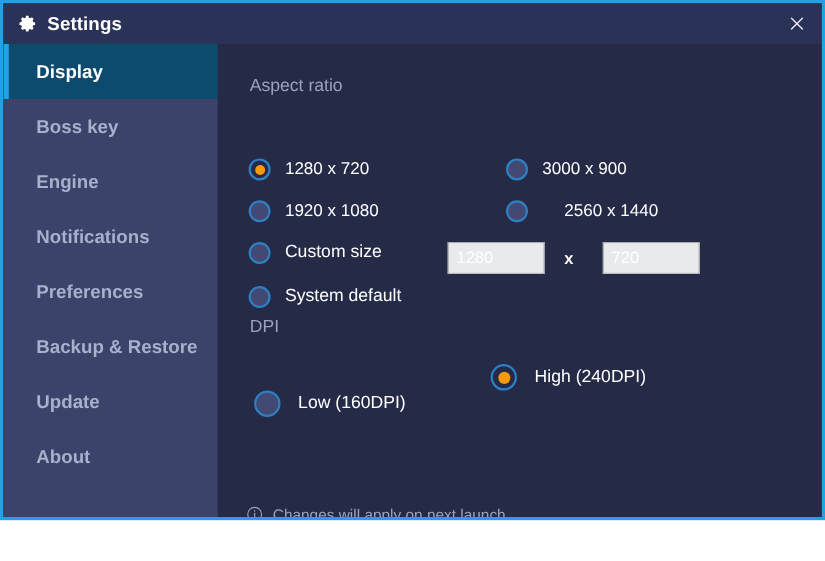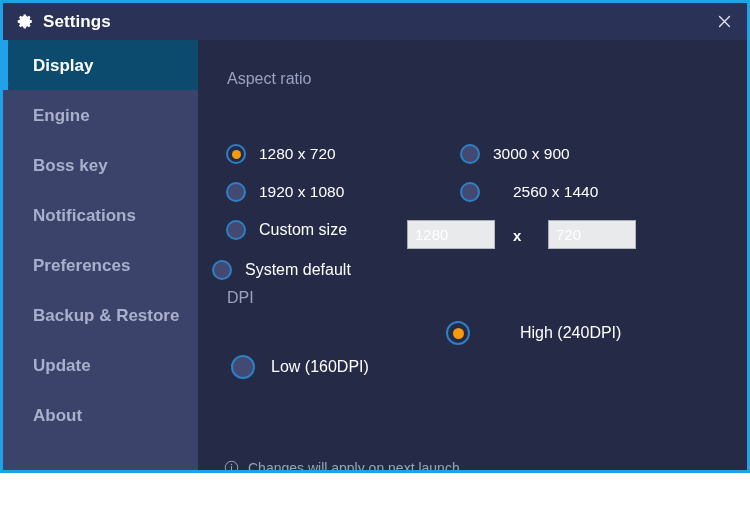--- a/index.html
+++ b/index.html
@@ -167,42 +167,42 @@
     line-height: 1;
     margin-left: 13px;
   }
 
   
   .rr-1280 { left: 28px;  top: 104px; }
   .rr-1920 { left: 28px;  top: 142px; }
   .rr-1600 { left: 262px; top: 104px; }
   .rr-2560 { left: 262px; top: 142px; gap: 20px; }
   .rr-custom { left: 28px; top: 180px; }
-  .rr-sysdef { left: 14px; top: 220px; justify-content: space-between; }
+  .rr-sysdef { left: 28px; top: 220px; justify-content: space-between; }
 
   .rr-custom .radio-label,
   .rr-sysdef .radio-label { font-size: 16px; }
 
   
   .radio-row.dpi .radio {
     width: 24px;
     height: 24px;
   }
   .radio-row.dpi .radio.checked::after {
     width: 11px;
     height: 11px;
     margin-left: -5.5px;
     margin-top: -5.5px;
   }
   .radio-row.dpi .radio-label {
     font-size: 16px;
     margin-left: 16px;
   }
   .rr-low  { left: 33px;  top: 291px; margin-top: 24px; }
-  .rr-high { left: 248px; top: 281px; gap: 34px; }
+  .rr-high { left: 248px; top: 291px; }
 
   
   .size-input {
     position: absolute;
     width: 88px;
     height: 29px;
     box-sizing: border-box;
     background: #e9eaec;
     border: 1px solid #b6b8bd;
     border-top-color: #a9abb0;
@@ -268,24 +268,24 @@
         <path stroke="#e9eaf2" stroke-width="1.8" stroke-linecap="round" d="M5 5l14 14M19 5L5 19"></path>
       </svg>
     </div>
   </div>
 
   <div class="sidebar">
     <div class="nav-item active">
       <span class="nav-label">Display</span>
     </div>
     <div class="nav-item">
+      <span class="nav-label">Boss key</span>
+    </div>
+    <div class="nav-item">
       <span class="nav-label">Engine</span>
-    </div>
-    <div class="nav-item">
-      <span class="nav-label">Boss key</span>
     </div>
     <div class="nav-item">
       <span class="nav-label">Notifications</span>
     </div>
     <div class="nav-item">
       <span class="nav-label">Preferences</span>
     </div>
     <div class="nav-item">
       <span class="nav-label">Backup &amp; Restore</span>
     </div>

